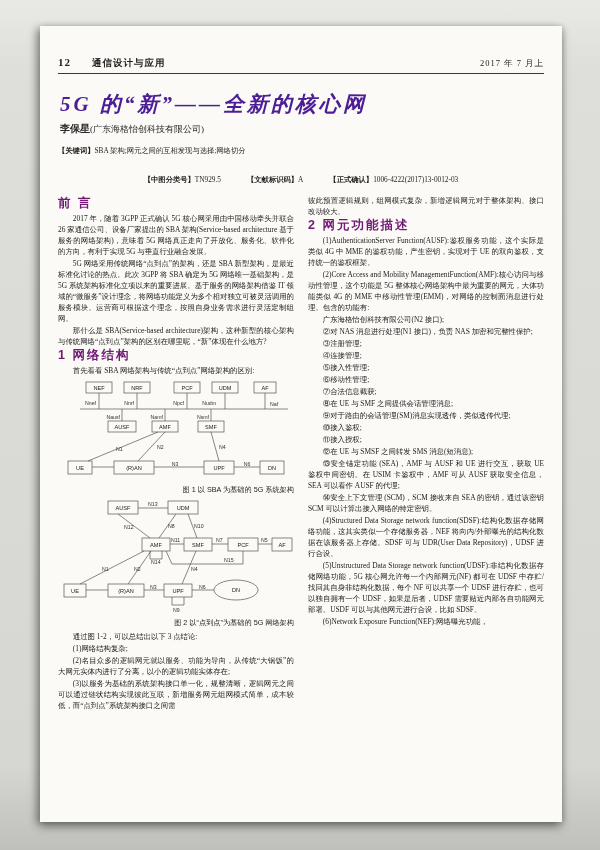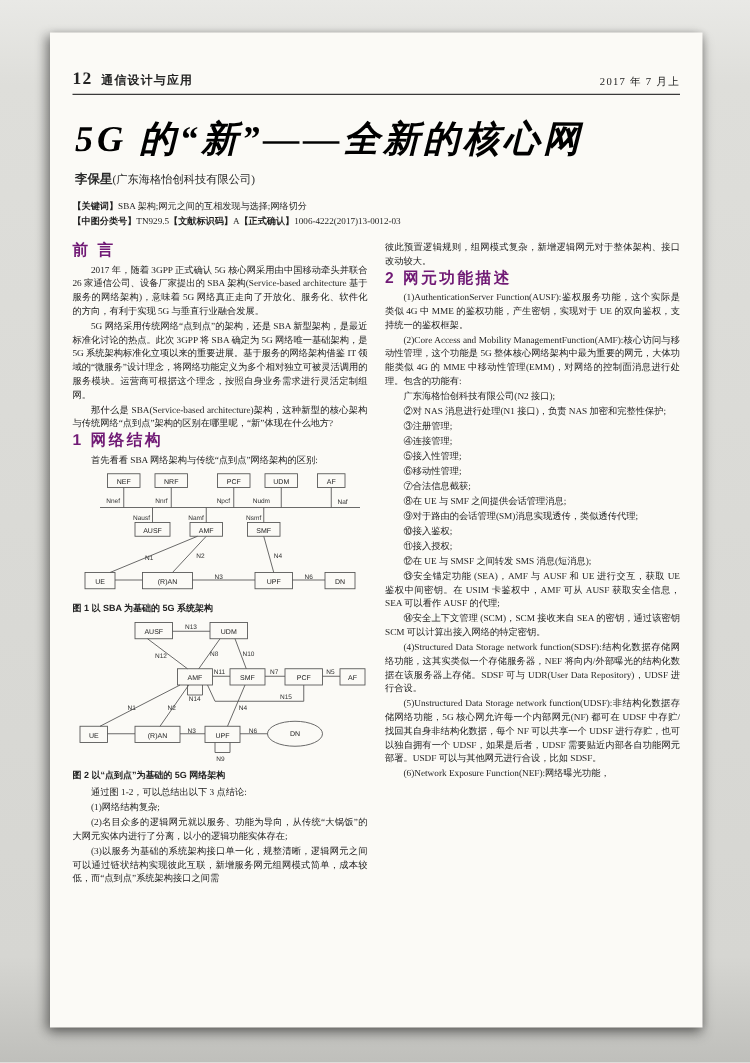--- a/index.html
+++ b/index.html
@@ -13,43 +13,43 @@
     position:absolute;left:40px;top:26px;width:522px;height:796px;
     background:#fbfaf6;
     box-shadow:-4px 2px 8px rgba(0,0,0,.30), 0 5px 9px rgba(0,0,0,.28), 2px 0 5px rgba(0,0,0,.12);
     padding:30px 18px 0 18px;box-sizing:border-box;
     color:#232323;
   }
   
   .hdr{display:flex;justify-content:space-between;align-items:flex-end;
        border-bottom:1.5px solid #3a3a3a;padding-bottom:3px;}
   .hdr-left{font-family:"Liberation Sans",sans-serif;font-size:9.5px;font-weight:bold;letter-spacing:1px;}
-  .hdr-left .pgno{font-size:14px;margin-right:7px;font-family:"Liberation Serif",serif;}
+  .hdr-left .pgno{font-size:11px;margin-right:21px;font-family:"Liberation Serif",serif;}
   .hdr-right{font-size:8.5px;letter-spacing:1px;}
   
-  .title{margin:16px 0 4px 2px;font-size:29px;font-weight:900;letter-spacing:3px;
-         font-family:"Liberation Serif",serif;font-style:italic;color:#000000;}
+  .title{margin:16px 0 4px 2px;font-size:21px;font-weight:900;letter-spacing:3px;
+         font-family:"Liberation Serif",serif;font-style:italic;color:#4c1d95;}
   .byline{font-size:9px;margin:2px 0 10px 2px;color:#2a2a2a;}
   .byline b{font-size:10px;font-weight:bold;font-family:"Liberation Sans",sans-serif;}
   
   .meta{font-size:7.3px;line-height:10.6px;color:#1f1f1f;margin:4px 0 10px 0;}
   .meta .lbl{font-weight:bold;font-family:"Liberation Sans",sans-serif;}
   .meta p{margin:0;text-align:justify;}
   .meta .ind{text-indent:2em;}
-  .meta-row{display:flex;margin-top:1px;}
+  .meta-row{display:flex;gap:26px;margin-top:18px;justify-content:center;}
   
   .cols{display:flex;gap:14px;margin-top:4px;}
   .col{width:236px;font-size:7.4px;line-height:11px;text-align:justify;color:#222;}
   h2.sec{font-family:"Liberation Sans",sans-serif;font-size:12.5px;font-weight:bold;
          margin:3px 0 4px 0;letter-spacing:2px;color:#701a75;}
   .col p{margin:0 0 1px 0;text-indent:2em;}
   .col p.noind{text-indent:0;}
   .figwrap{margin:3px 0 2px 0;}
-  .figcap{font-family:"Liberation Sans",sans-serif;font-size:7.2px;font-weight:bold;
-          text-align:left;text-indent:0 !important;margin:1px 0 3px 0;}
+  .figcap{font-family:"Liberation Sans",sans-serif;font-size:7.2px;font-weight:normal;
+          text-align:right;text-indent:0 !important;margin:1px 0 3px 0;}
   svg{display:block;margin:0 auto;}
   svg text{font-family:"Liberation Sans",sans-serif;font-size:5.2px;fill:#333;}
   svg text.nd{font-size:5.6px;fill:#222;}
   svg rect, svg line, svg polyline, svg ellipse, svg path{stroke:#555;fill:none;stroke-width:.7;}
 </style>
 </head>
 <body>
 
 <div class="page">
 

